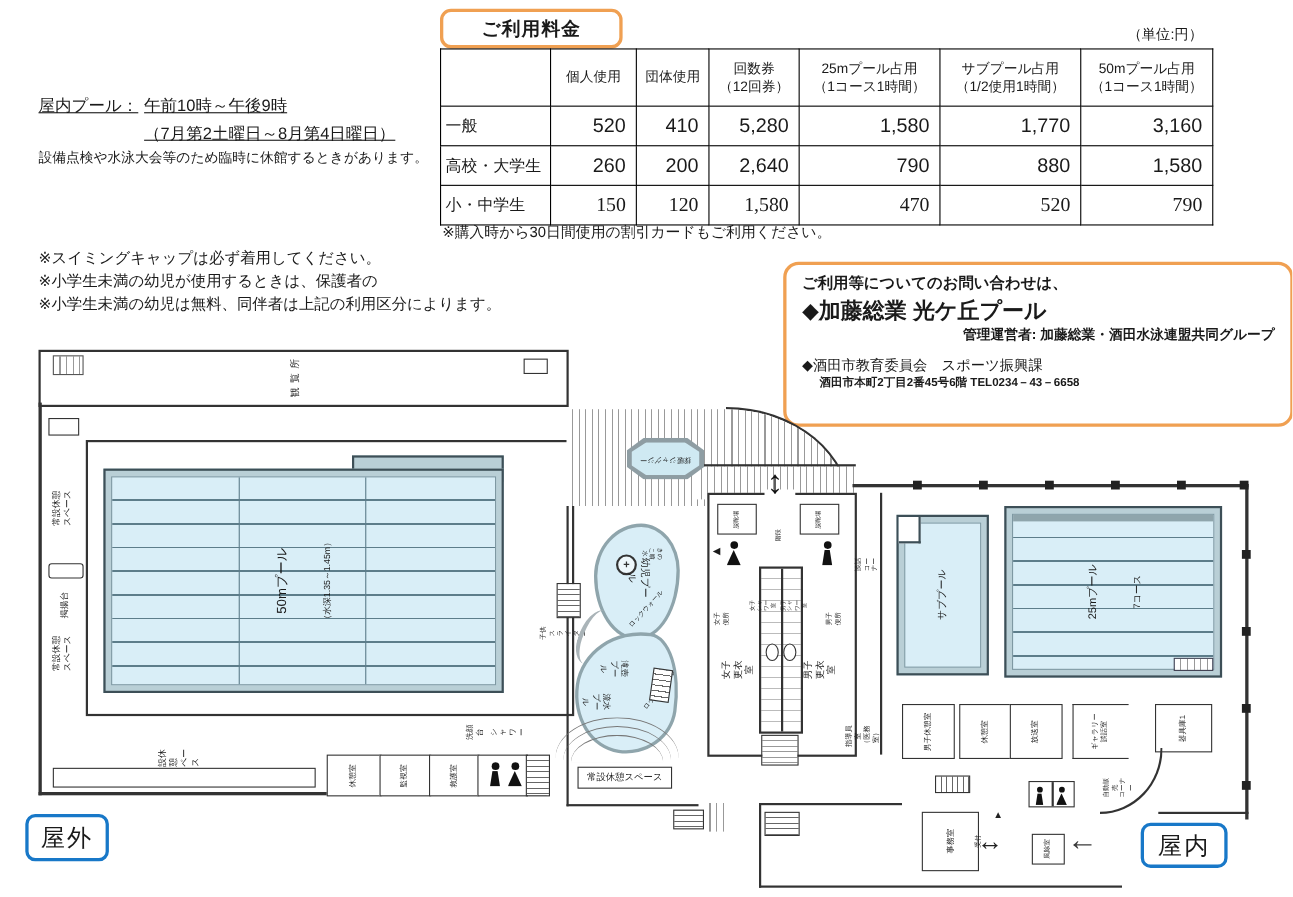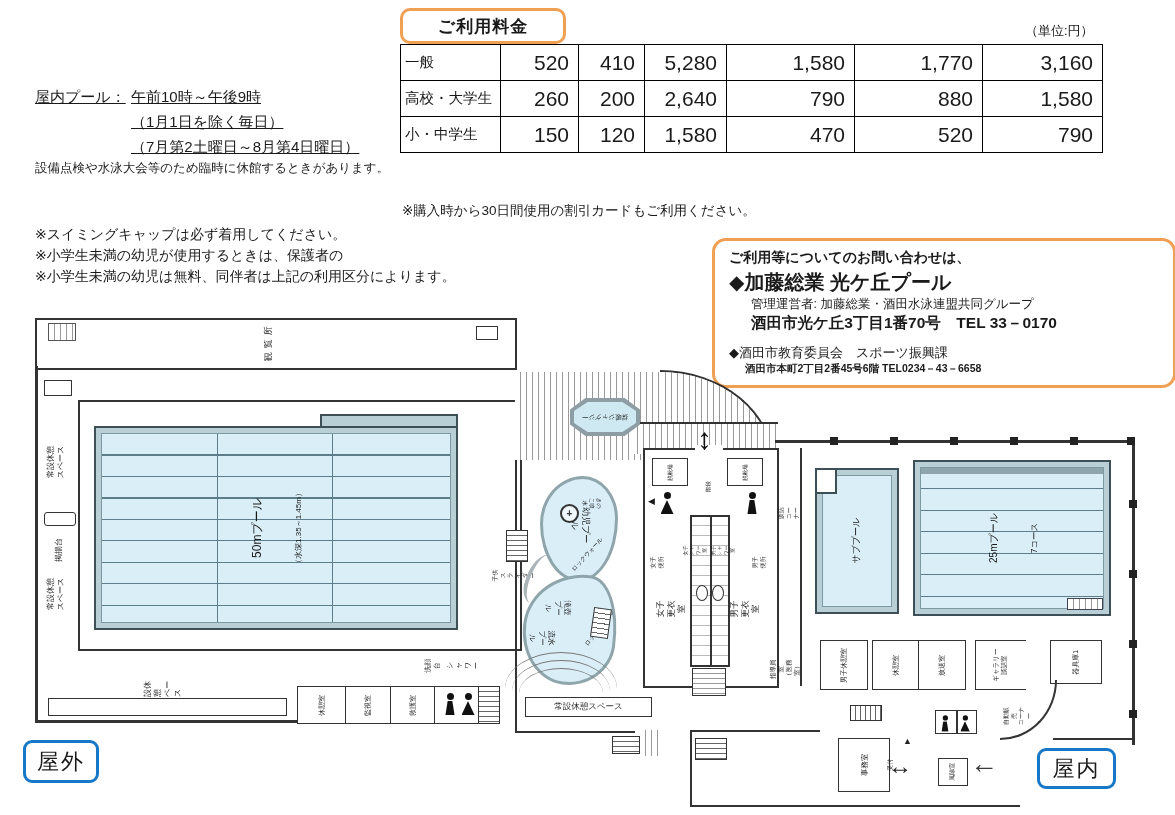--- a/index.html
+++ b/index.html
@@ -14,21 +14,21 @@
   .badge{position:absolute;border:3px solid #1878c8;border-radius:9px;background:#fff;
          display:flex;align-items:center;justify-content:center;font-size:22px;letter-spacing:2px;}
   
   .hrow{display:flex;font-size:15px;line-height:25px;text-decoration:underline;}
   .hlabel{width:96px;}
   
   table.fees{position:absolute;border-collapse:collapse;table-layout:fixed;}
   table.fees th,table.fees td{border:1px solid #000;}
   table.fees th{font-weight:normal;font-size:12.5px;white-space:pre-line;text-align:center;padding:2px 2px;line-height:1.35;}
   table.fees td.rowlabel{font-size:14.5px;text-align:left;padding:2px 4px;}
-  table.fees td.num{font-size:21px;text-align:right;padding:2px 9px;}
+  table.fees td.num{font-size:18px;text-align:right;padding:2px 9px;}
   
   .contact{position:absolute;border:3px solid #f0a052;border-radius:14px;background:#fff;padding:8px 14px;}
   
   .plan{position:absolute;left:0;top:290px;width:1175px;height:525px;}
   .wall{position:absolute;background:#333;}
   .room{position:absolute;border:2px solid #333;background:#fff;}
   .room-t{position:absolute;border:1.5px solid #333;background:#fff;}
   .stripes-v{background:repeating-linear-gradient(90deg,#fff 0 5px,#999 5px 6px);}
   .stairs{position:absolute;border:1.5px solid #333;background:repeating-linear-gradient(180deg,#fff 0 4px,#666 4px 5px);}
   .pool-deck{position:absolute;background:#b9cfd6;border:2px solid #3d4f57;}
@@ -60,24 +60,20 @@
   </div>
   <div class="abs" style="left:1025px;top:22px;font-size:13px;">（単位:円）</div>
 
   <div class="abs" style="left:35px;top:84px;width:360px;">
     <div class="hrow">
       <span class="hlabel">屋内プール：</span>
       <span>午前10時～午後9時</span>
     </div>
     <div class="hrow">
       <span class="hlabel"></span>
-      <span>（1月1日を除く毎日）</span>
-    </div>
-    <div class="hrow">
-      <span class="hlabel"></span>
       <span>（7月第2土曜日～8月第4日曜日）</span>
     </div>
     <div style="font-size:12.5px;margin-top:1px;">設備点検や水泳大会等のため臨時に休館するときがあります。</div>
   </div>
   <div class="abs" style="left:35px;top:224px;width:430px;font-size:14px;line-height:21px;">
     <div>※スイミングキャップは必ず着用してください。</div>
     <div>※小学生未満の幼児が使用するときは、保護者の</div>
     <div>※小学生未満の幼児は無料、同伴者は上記の利用区分によります。</div>
   </div>
 
@@ -85,56 +81,68 @@
     <colgroup>
         <col style="width:100px">
         <col style="width:78px">
         <col style="width:66px">
         <col style="width:82px">
       <col style="width:128px">
         <col style="width:128px">
         <col style="width:120px">
       </colgroup>
     <tbody>
+        <tr style="height:52px;">
+      <th></th>
+      <th>個人使用</th>
+      <th>団体使用</th>
+      <th>回数券
+（12回券）</th>
+      <th>25mプール占用
+（1コース1時間）</th>
+      <th>サブプール占用
+（1/2使用1時間）</th>
+      <th>50mプール占用
+（1コース1時間）</th>
+    </tr>
     <tr style="height:36px;">
       <td class="rowlabel">一般</td>
       <td class="num">520</td>
       <td class="num">410</td>
       <td class="num">5,280</td>
       <td class="num">1,580</td>
       <td class="num">1,770</td>
       <td class="num">3,160</td>
     </tr>
     <tr style="height:36px;">
       <td class="rowlabel">高校・大学生</td>
       <td class="num">260</td>
       <td class="num">200</td>
       <td class="num">2,640</td>
       <td class="num">790</td>
       <td class="num">880</td>
       <td class="num">1,580</td>
     </tr>
-    <tr style="height:36px;">
+    <tr style="height:36px;font-family:Liberation Serif, serif;">
       <td class="rowlabel">小・中学生</td>
       <td class="num">150</td>
       <td class="num">120</td>
       <td class="num">1,580</td>
       <td class="num">470</td>
       <td class="num">520</td>
       <td class="num">790</td>
     </tr>
   </tbody>
     </table>
   <div class="abs" style="left:402px;top:202px;font-size:13.5px;">※購入時から30日間使用の割引カードもご利用ください。</div>
 
   <div class="contact" style="left:712px;top:238px;width:430px;height:128px;">
     <div style="font-size:14px;font-weight:bold;">ご利用等についてのお問い合わせは、</div>
     <div style="font-size:20px;font-weight:bold;margin-top:2px;">◆加藤総業 光ケ丘プール</div>
-    <div style="font-size:12.5px;font-weight:normal;margin-left:22px;">管理運営者: 加藤総業・酒田水泳連盟共同グループ</div>
-    <div style="font-size:15.5px;font-weight:bold;margin-left:22px;">酒田市光ケ丘3丁目1番70号　TEL 33－0170</div>
+    <div style="font-size:12.5px;font-weight:bold;margin-left:22px;text-align:right;">管理運営者: 加藤総業・酒田水泳連盟共同グループ</div>
     <div style="font-size:13px;margin-top:10px;">◆酒田市教育委員会　スポーツ振興課</div>
     <div style="font-size:10.5px;font-weight:bold;margin-left:16px;">酒田市本町2丁目2番45号6階 TEL0234－43－6658</div>
   </div>
 
   <div class="plan">
 
     <div class="room" style="left:35px;top:28px;width:478px;height:48px;"></div>
     <div class="abs stripes-v" style="left:48px;top:33px;width:26px;height:16px;border:1px solid #555;"></div>
     <div class="room-t" style="left:476px;top:36px;width:20px;height:12px;"></div>
     <div class="vl" style="left:238px;top:28px;width:60px;height:48px;font-size:9px;letter-spacing:4px;">
@@ -246,21 +254,21 @@
       </div>
     <div class="abs" style="left:578px;top:326px;width:44px;height:10px;">
       <span style="display:inline-block;transform:rotate(-52deg);font-size:6px;white-space:nowrap;">ロックウォール</span>
     </div>
     <div class="stairs" style="left:592px;top:318px;width:16px;height:28px;transform:rotate(8deg);"></div>
 
     <div class="arcline" style="left:505px;top:362px;width:112px;height:36px;"></div>
     <div class="arcline" style="left:512px;top:370px;width:98px;height:30px;"></div>
     <div class="arcline" style="left:519px;top:378px;width:84px;height:24px;"></div>
 
-    <div class="room-t" style="left:525px;top:407px;width:84px;height:18px;border-width:1px;padding-left:41px;">
+    <div class="room-t" style="left:525px;top:407px;width:84px;height:18px;border-width:1px;">
       <div class="hl" style="left:0;top:0;width:100%;height:100%;font-size:8.5px;"><span>常設休憩スペース</span></div>
     </div>
 
     <div class="room" style="left:643px;top:158px;width:132px;height:236px;"></div>
     <div class="abs" style="left:695px;top:155px;width:28px;height:7px;background:#fff;"></div>
     <div class="abs" style="left:697px;top:134px;font-size:30px;font-weight:bold;color:#111;line-height:1;">↕</div>
     <div class="room-t" style="left:652px;top:168px;width:34px;height:26px;">
       <div class="vl" style="left:0;top:0;width:100%;height:100%;font-size:5.5px;">
           <span>脱靴場</span>
         </div>

